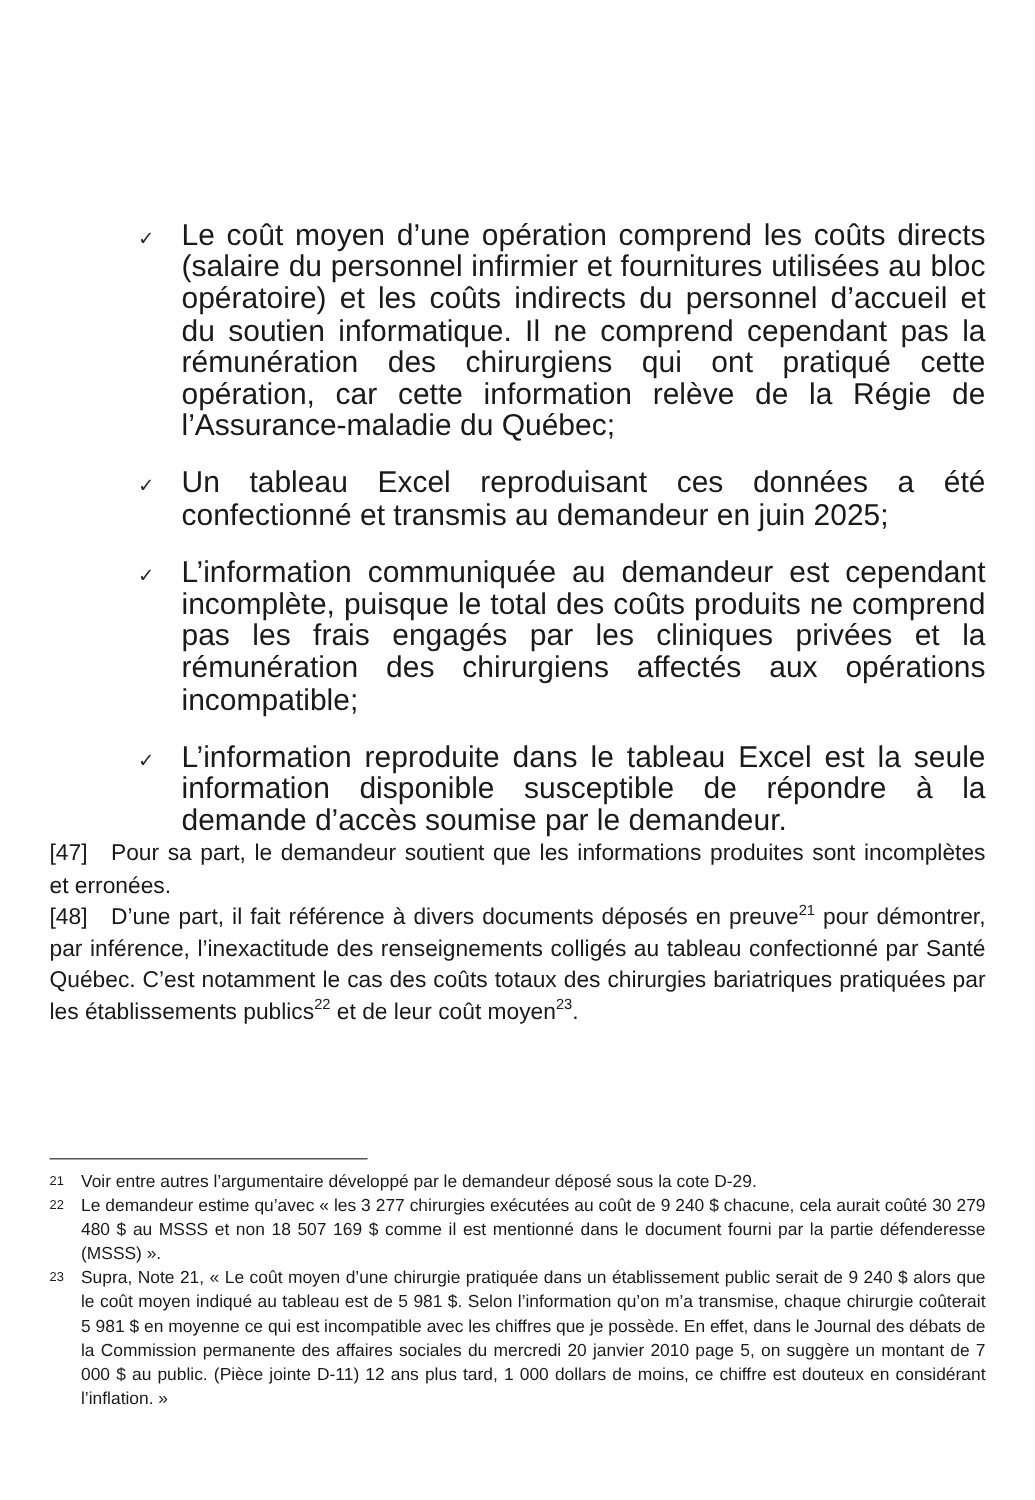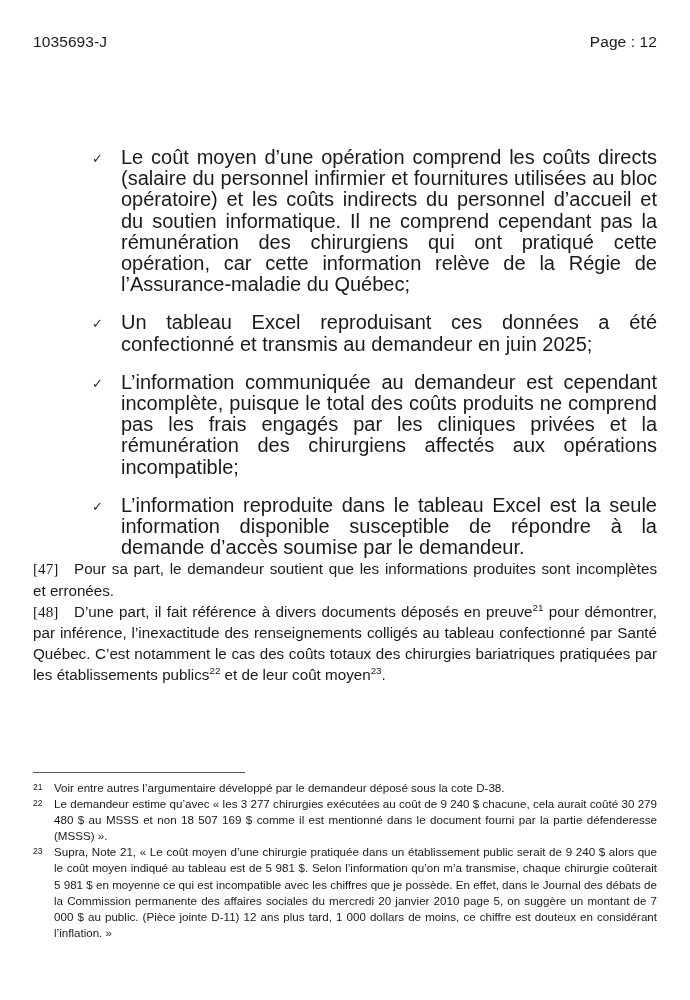--- a/index.html
+++ b/index.html
@@ -92,21 +92,20 @@
   }
   
   .btext, p.para { text-align-last: left; }
 
   .para-numbered {
     margin-top: 22px;
   }
   .para-numbered .pn {
     display: inline-block;
     min-width: 41px;
-    font-family: Liberation Serif, serif;
   }
 
   sup.fn-ref {
     font-size: 9.8px;
     vertical-align: super;
     line-height: 0;
   }
 
   
   .footnotes {
@@ -143,24 +142,20 @@
     font-size: 8.6px;
     line-height: 14px;
     vertical-align: super;
   }
 </style>
 </head>
 <body>
 
 <div class="page">
 
-  <div class="header">
-    <span class="doc-no">1035693-J</span>
-    <span class="page-no">Page : 12</span>
-  </div>
 
   <div class="body-area">
 
 
     <ul class="bullets">
       <li class="bullet-item">
         <span class="check">✓</span>
         <span class="btext">Le coût moyen d’une opération comprend les coûts directs (salaire du personnel infirmier et fournitures utilisées au bloc opératoire) et les coûts indirects du personnel d’accueil et du soutien informatique. Il ne comprend cependant pas la rémunération des chirurgiens qui ont pratiqué cette opération, car cette information relève de la Régie de l’Assurance-maladie du Québec;</span>
       </li>
       <li class="bullet-item">
@@ -184,21 +179,21 @@
     <p class="para para-numbered">
       <span class="pn">[48]</span><span>D’une part, il fait référence à divers documents déposés en preuve</span><sup class="fn-ref">21</sup><span> pour démontrer, par inférence, l’inexactitude des renseignements colligés au tableau confectionné par Santé Québec. C’est notamment le cas des coûts totaux des chirurgies bariatriques pratiquées par les établissements publics</span><sup class="fn-ref">22</sup><span> et de leur coût moyen</span><sup class="fn-ref">23</sup><span>.</span>
     </p>
 
   </div>
 
   <div class="footnotes">
     <div class="fn-rule"></div>
     <ul class="fn-list">
       <li class="fn-item">
-        <span class="fn-num">21</span><span>Voir entre autres l’argumentaire développé par le demandeur déposé sous la cote D-38.</span>
+        <span class="fn-num">21</span><span>Voir entre autres l’argumentaire développé par le demandeur déposé sous la cote D-29.</span>
       </li>
       <li class="fn-item">
         <span class="fn-num">22</span><span>Le demandeur estime qu’avec « les 3 277 chirurgies exécutées au coût de 9 240 $ chacune, cela aurait coûté 30 279 480 $ au MSSS et non 18 507 169 $ comme il est mentionné dans le document fourni par la partie défenderesse (MSSS) ».</span>
       </li>
       <li class="fn-item">
         <span class="fn-num">23</span><span>Supra, Note 21, « Le coût moyen d’une chirurgie pratiquée dans un établissement public serait de 9 240 $ alors que le coût moyen indiqué au tableau est de 5 981 $. Selon l’information qu’on m’a transmise, chaque chirurgie coûterait 5 981 $ en moyenne ce qui est incompatible avec les chiffres que je possède. En effet, dans le Journal des débats de la Commission permanente des affaires sociales du mercredi 20 janvier 2010 page 5, on suggère un montant de 7 000 $ au public. (Pièce jointe D-11) 12 ans plus tard, 1 000 dollars de moins, ce chiffre est douteux en considérant l’inflation. »</span>
       </li>
     </ul>
   </div>
 

